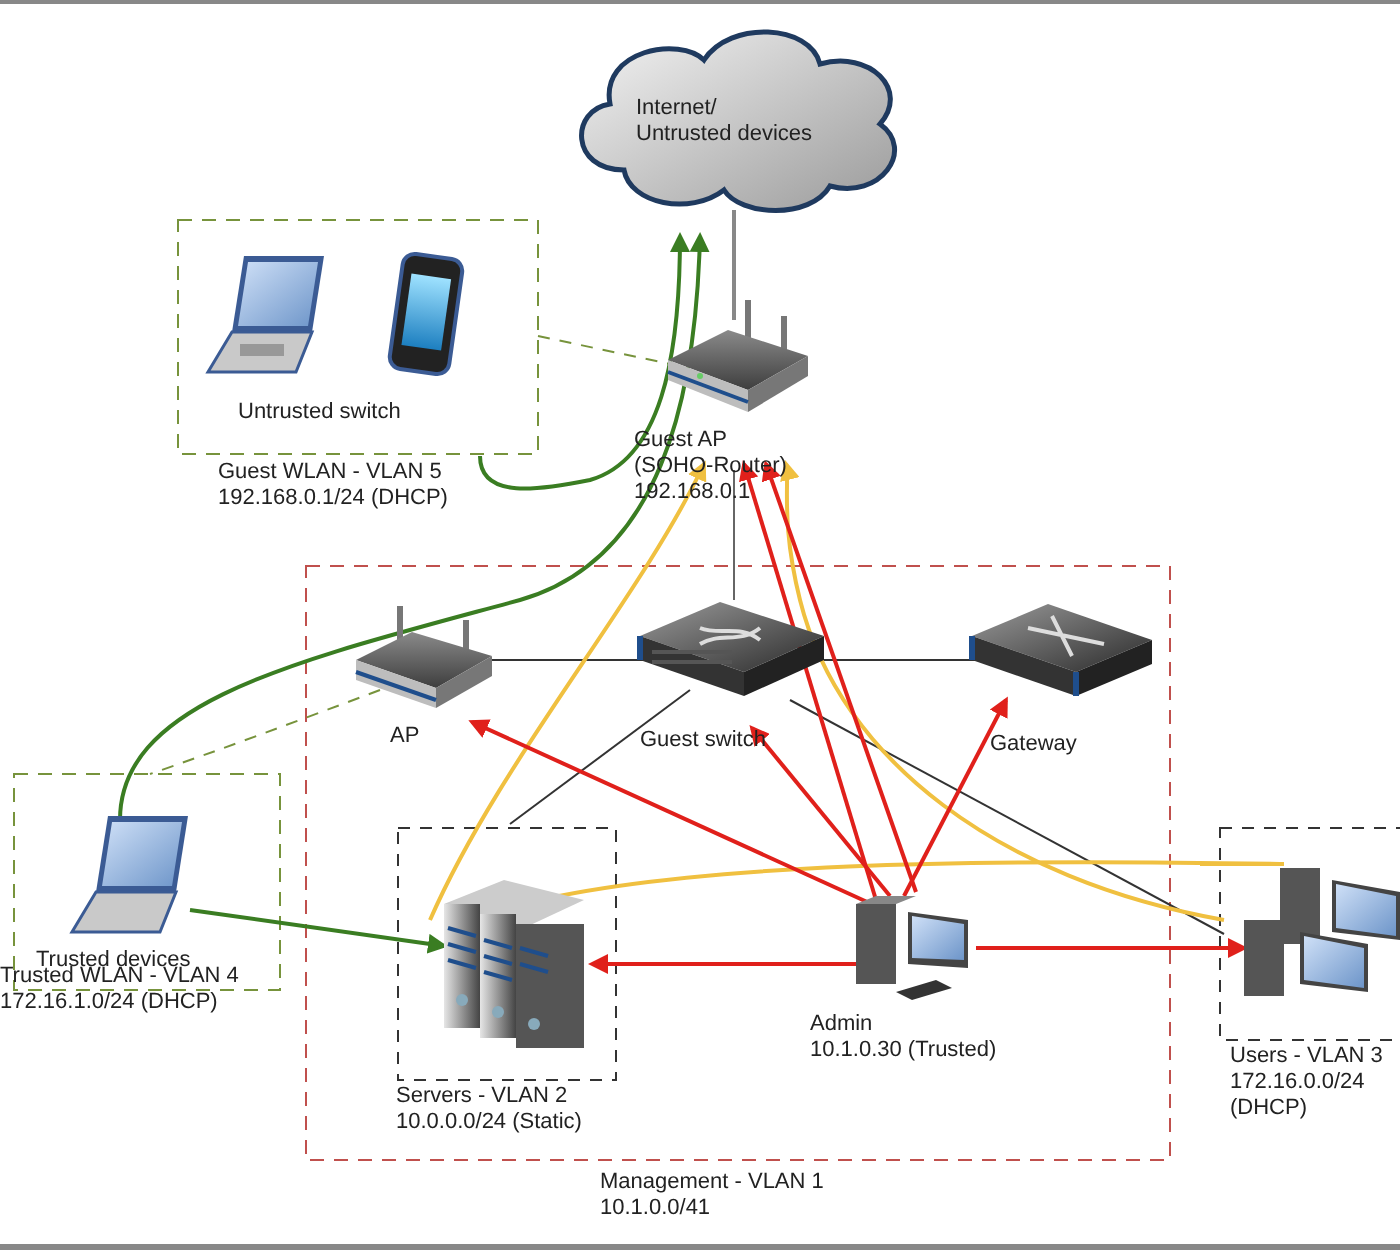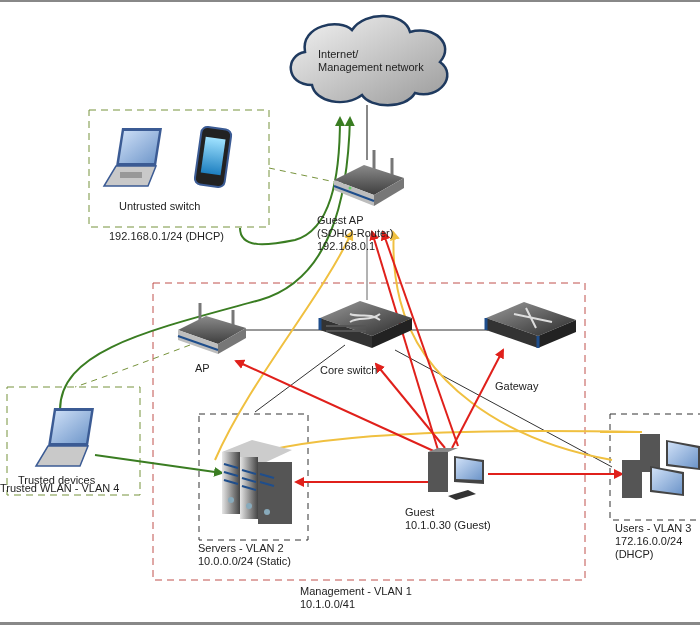--- a/index.html
+++ b/index.html
@@ -185,51 +185,53 @@
     <path d="M46 10 L80 16 L80 40 L46 36 Z" fill="#444"></path>
     <path d="M48 12 L78 18 L78 38 L48 34 Z" fill="url(#screenGrad)"></path>
     <rect x="2" y="30" width="20" height="38" fill="#555"></rect>
     <path d="M30 36 L64 42 L64 66 L30 62 Z" fill="#444"></path>
     <path d="M32 38 L62 44 L62 64 L32 60 Z" fill="url(#screenGrad)"></path>
   </g>
 </svg>
 
 <div class="lbl" style="left:318px; top:48px; width:100px;">
   <div>Internet/</div>
-  <div>Management network</div>
+  <div>Untrusted devices</div>
 </div>
 
 <div class="lbl" style="left:119px; top:200px; width:120px;">Untrusted switch</div>
 <div class="lbl" style="left:109px; top:230px; width:140px;">
+  <div>Guest WLAN - VLAN 5</div>
   <div>192.168.0.1/24 (DHCP)</div>
 </div>
 
 <div class="lbl" style="left:317px; top:214px; width:100px;">
   <div>Guest AP</div>
   <div>(SOHO-Router)</div>
   <div>192.168.0.1</div>
 </div>
 
 <div class="lbl" style="left:195px; top:362px; width:30px;">AP</div>
-<div class="lbl" style="left:320px; top:364px; width:90px;">Core switch</div>
-<div class="lbl" style="left:495px; top:380px; width:70px;">Gateway</div>
+<div class="lbl" style="left:320px; top:364px; width:90px;">Guest switch</div>
+<div class="lbl" style="left:495px; top:366px; width:70px;">Gateway</div>
 
 <div class="lbl" style="left:18px; top:474px; width:100px;">Trusted devices</div>
 <div class="lbl" style="left:0px; top:482px; width:150px;">
   <div>Trusted WLAN - VLAN 4</div>
+  <div>172.16.1.0/24 (DHCP)</div>
 </div>
 
 <div class="lbl" style="left:198px; top:542px; width:112px;">
   <div>Servers - VLAN 2</div>
   <div>10.0.0.0/24 (Static)</div>
 </div>
 
 <div class="lbl" style="left:405px; top:506px; width:100px;">
-  <div>Guest</div>
-  <div>10.1.0.30 (Guest)</div>
+  <div>Admin</div>
+  <div>10.1.0.30 (Trusted)</div>
 </div>
 
 <div class="lbl" style="left:615px; top:522px; width:100px;">
   <div>Users - VLAN 3</div>
   <div>172.16.0.0/24</div>
   <div>(DHCP)</div>
 </div>
 
 <div class="lbl" style="left:300px; top:585px; width:140px;">
   <div>Management - VLAN 1</div>

